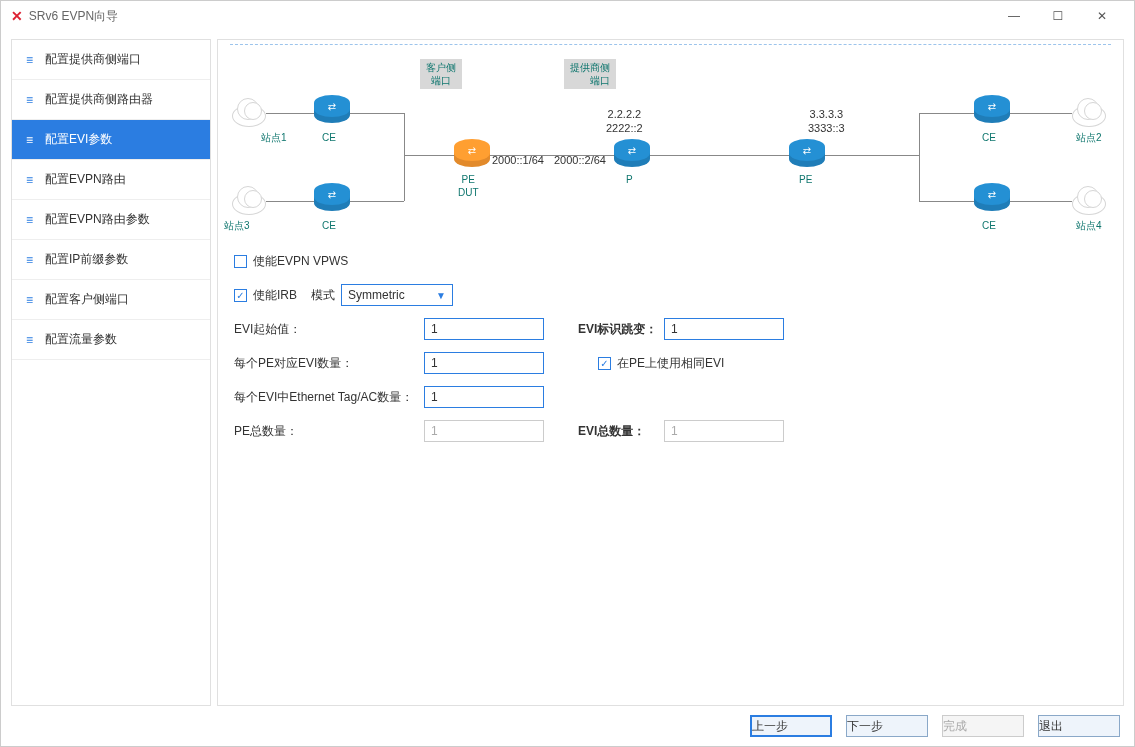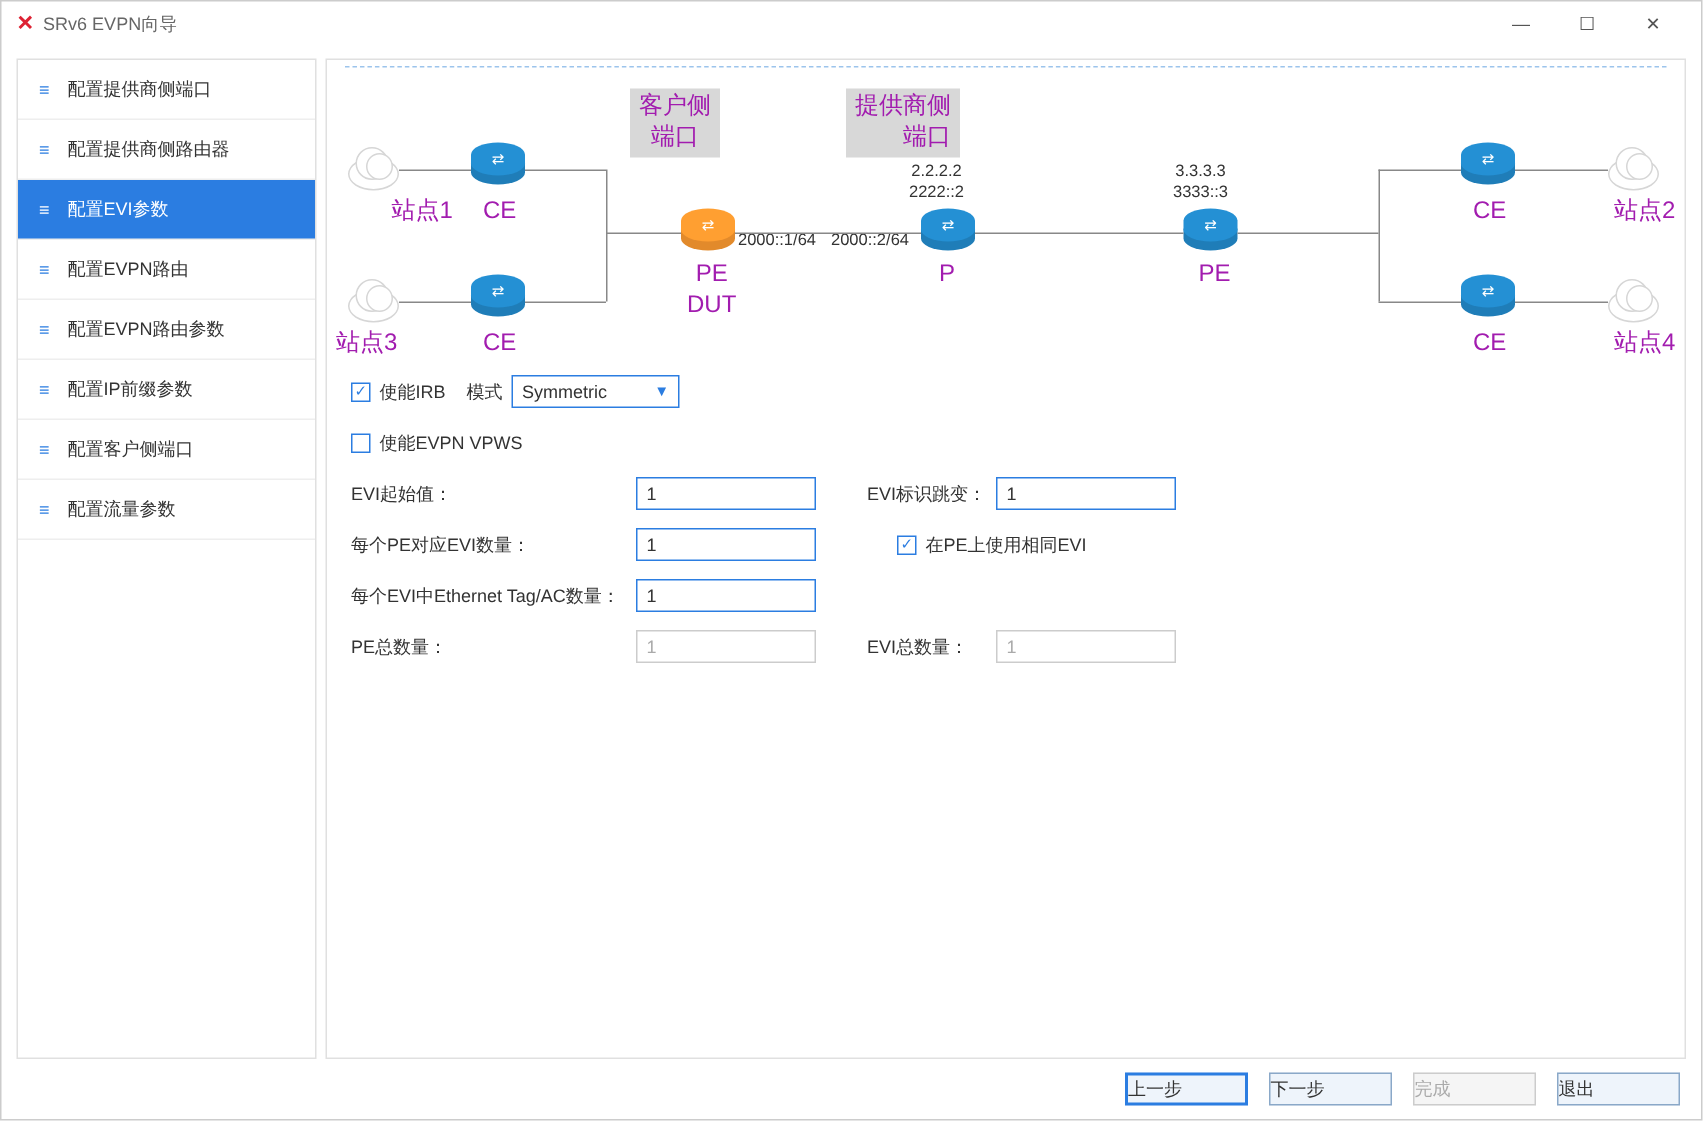--- a/index.html
+++ b/index.html
@@ -21,21 +21,21 @@
 .sidebar-item.active .hamburger { color: #fff; }
 
 .content { flex: 1; border: 1px solid #e0e0e0; display: flex; flex-direction: column; overflow: hidden; }
 .content-header { padding: 12px 16px 6px 16px; }
 .content-header h2 { font-size: 13px; font-weight: bold; color: #333; margin-bottom: 6px; }
 .content-header .sub { font-size: 12px; color: #333; margin-left: 24px; }
 .dashed-sep { border: none; border-top: 1px dashed #9cc4ec; margin: 4px 12px 10px 12px; }
 
 
 .topo { position: relative; height: 180px; margin: 0 6px; }
-.topo-label { position: absolute; font-size: 16px; color: #a21caf; text-align: center; line-height: 1.3; }
+.topo-label { position: absolute; font-size: 10px; color: #0f766e; text-align: center; line-height: 1.3; }
 .topo-label.boxed { background: #d8d8d8; padding: 2px 6px; }
 .cloud { position: absolute; width: 34px; height: 22px; background: #fff; border: 1px solid #d6d6d6; border-radius: 50%; }
 .cloud::before, .cloud::after { content: ""; position: absolute; background: #fff; border: 1px solid #d6d6d6; border-radius: 50%; }
 .cloud::before { width: 20px; height: 20px; top: -8px; left: 4px; }
 .cloud::after { width: 16px; height: 16px; top: -4px; right: 3px; }
 .router { position: absolute; width: 36px; height: 22px; border-radius: 18px / 8px; }
 .router::before { content: ""; position: absolute; inset: -6px 0 6px 0; border-radius: 18px / 8px; background: inherit; filter: brightness(1.15); }
 .router.blue { background: #1f7db8; }
 .router.orange { background: #e28a2b; }
 .router .arrows { position: absolute; top: -6px; left: 0; right: 0; bottom: 6px; display: flex; align-items: center; justify-content: center; color: #fff; font-size: 10px; z-index: 1; }
@@ -48,21 +48,21 @@
 .form-area { padding: 14px 16px; font-size: 12px; color: #333; }
 .row { display: flex; align-items: center; margin-bottom: 10px; min-height: 24px; }
 .chk { width: 13px; height: 13px; border: 1px solid #2b7de1; margin-right: 6px; display: inline-flex; align-items: center; justify-content: center; font-size: 10px; color: #2b7de1; }
 .chk.checked::after { content: "✓"; }
 .field-label { width: 190px; }
 .text-input { width: 120px; height: 22px; border: 1px solid #2b7de1; padding: 0 6px; font-size: 12px; color:#333; }
 .text-input.disabled { border-color: #ccc; color: #aaa; background: #fff; }
 .select { width: 112px; height: 22px; border: 1px solid #2b7de1; padding: 0 6px; font-size: 12px; display: flex; align-items: center; justify-content: space-between; }
 .select .caret { color: #2b7de1; font-size: 10px; }
 .gap { width: 34px; }
-.label2 { width: 86px; }
+.label2 { width: 86px; font-weight: bold; }
 .row .chk-inline { margin-left: 54px; display:flex; align-items:center; }
 
 
 .footer { height: 40px; border-top: 0; display: flex; align-items: center; justify-content: flex-end; padding: 0 14px; gap: 14px; }
 .btn { width: 82px; height: 22px; border: 1px solid #8aa8c8; background: #eef4fb; font-size: 12px; color: #333; display: flex; align-items: center; cursor: pointer; }
 .btn.primary { border: 2px solid #2b7de1; }
 .btn.disabled { color: #aaa; border-color: #ccc; background: #f5f5f5; cursor: default; }
 </style>
 </head>
 <body>
@@ -148,21 +148,21 @@
           <span class="arrows">⇄</span>
         </div>
       <div class="topo-label" style="left:402px; top:118px;">P</div>
       <div class="ip-label" style="left:382px; top:52px; white-space:pre;">2.2.2.2
 2222::2</div>
 
       <div class="router blue" style="left:565px; top:90px;">
           <span class="arrows">⇄</span>
         </div>
       <div class="topo-label" style="left:575px; top:118px;">PE</div>
-      <div class="ip-label" style="left:558px; top:52px; white-space:pre;">3.3.3.3
+      <div class="ip-label" style="left:584px; top:52px; white-space:pre;">3.3.3.3
 3333::3</div>
 
       <div class="router blue" style="left:750px; top:46px;">
           <span class="arrows">⇄</span>
         </div>
       <div class="topo-label" style="left:758px; top:76px;">CE</div>
       <div class="cloud" style="left:848px; top:50px;"></div>
       <div class="topo-label" style="left:852px; top:76px;">站点2</div>
 
       <div class="router blue" style="left:750px; top:134px;">
@@ -186,33 +186,33 @@
       <div class="link h" style="left:601px; top:100px; width:94px;"></div>
       <div class="link v" style="left:695px; top:58px; height:88px;"></div>
       <div class="link h" style="left:695px; top:58px; width:55px;"></div>
       <div class="link h" style="left:786px; top:58px; width:62px;"></div>
       <div class="link h" style="left:695px; top:146px; width:55px;"></div>
       <div class="link h" style="left:786px; top:146px; width:62px;"></div>
     </div>
 
     <div class="form-area">
       <div class="row">
+        <span class="chk"></span>
+        <span>使能EVPN VPWS</span>
+      </div>
+      <div class="row">
         <span class="chk checked"></span>
         <span>使能IRB</span>
         <span style="margin-left:14px; margin-right:6px;">模式</span>
         <div class="select">
           <span>Symmetric</span>
           <span class="caret">▼</span>
         </div>
       </div>
       <div class="row">
-        <span class="chk"></span>
-        <span>使能EVPN VPWS</span>
-      </div>
-      <div class="row">
         <span class="field-label">EVI起始值：</span>
         <input class="text-input" value="1" style="">
         <span class="gap"></span>
         <span class="label2">EVI标识跳变：</span>
         <input class="text-input" value="1" style="">
       </div>
       <div class="row">
         <span class="field-label">每个PE对应EVI数量：</span>
         <input class="text-input" value="1" style="">
         <span class="chk-inline">

